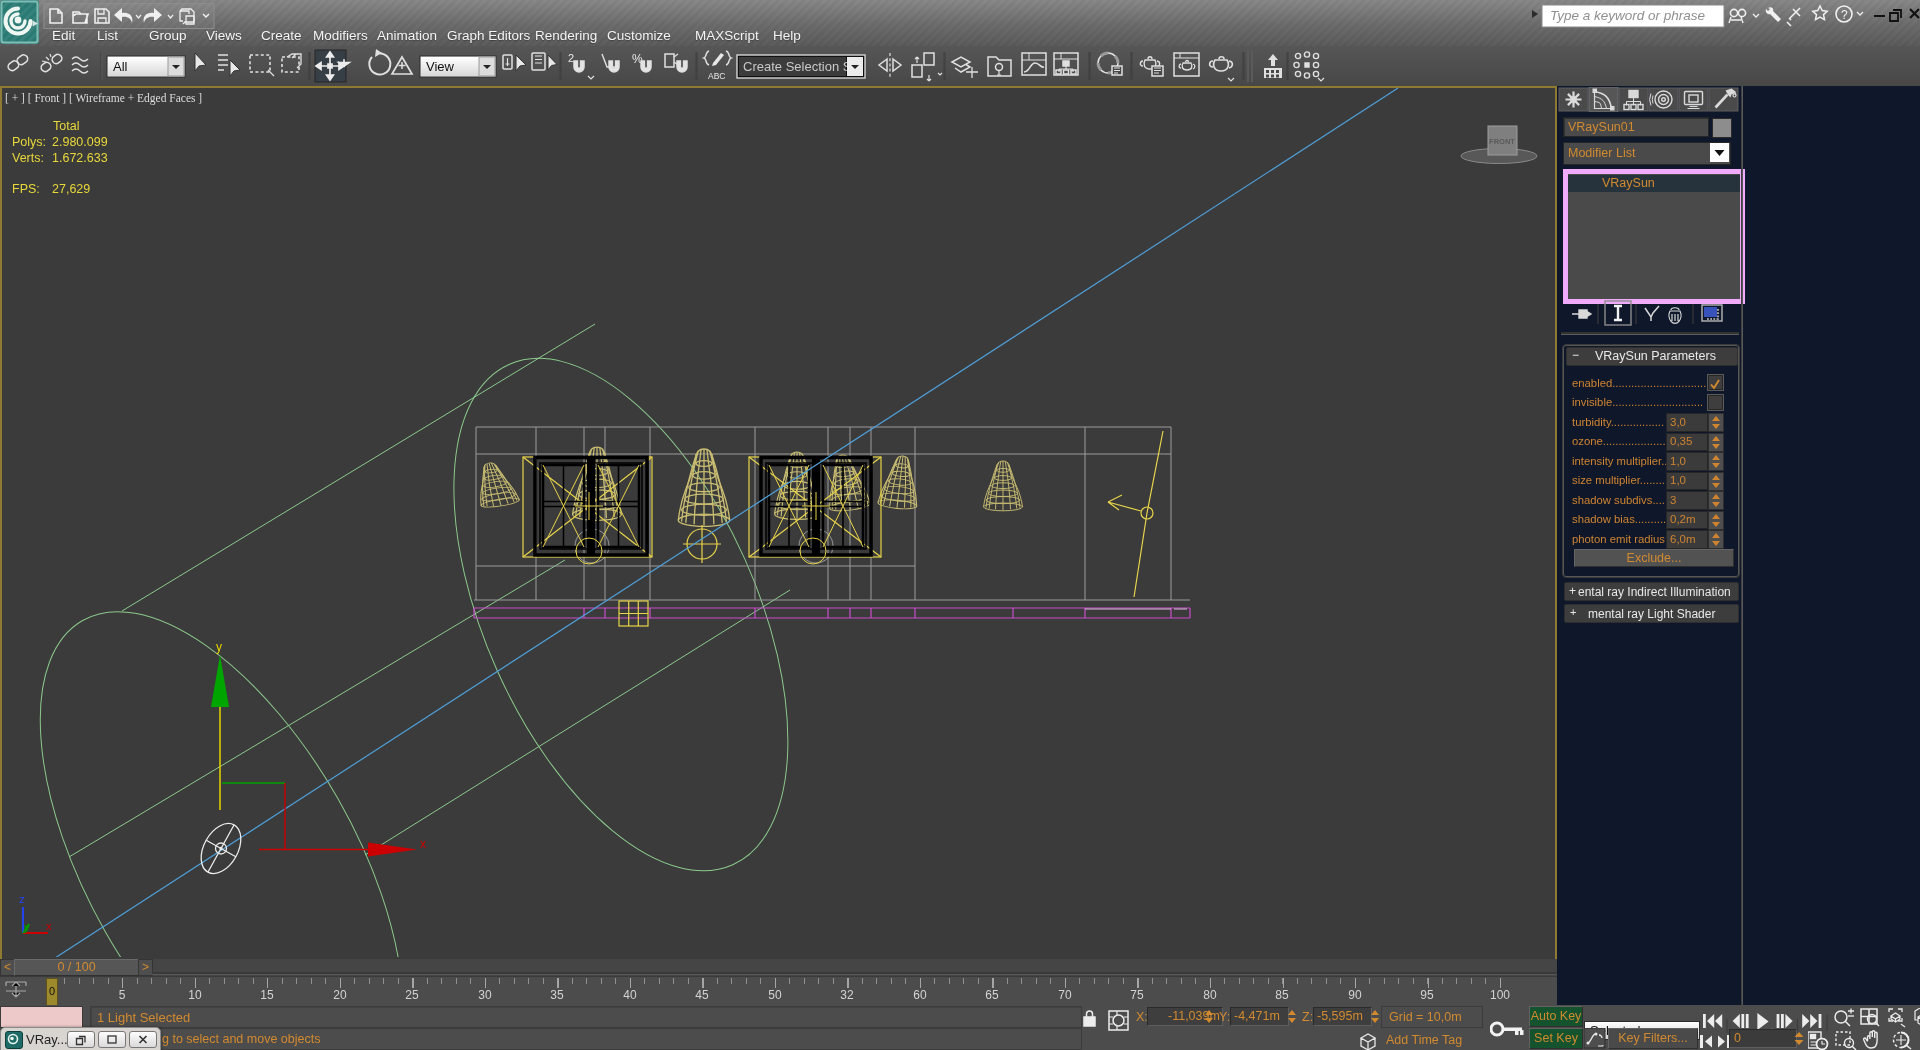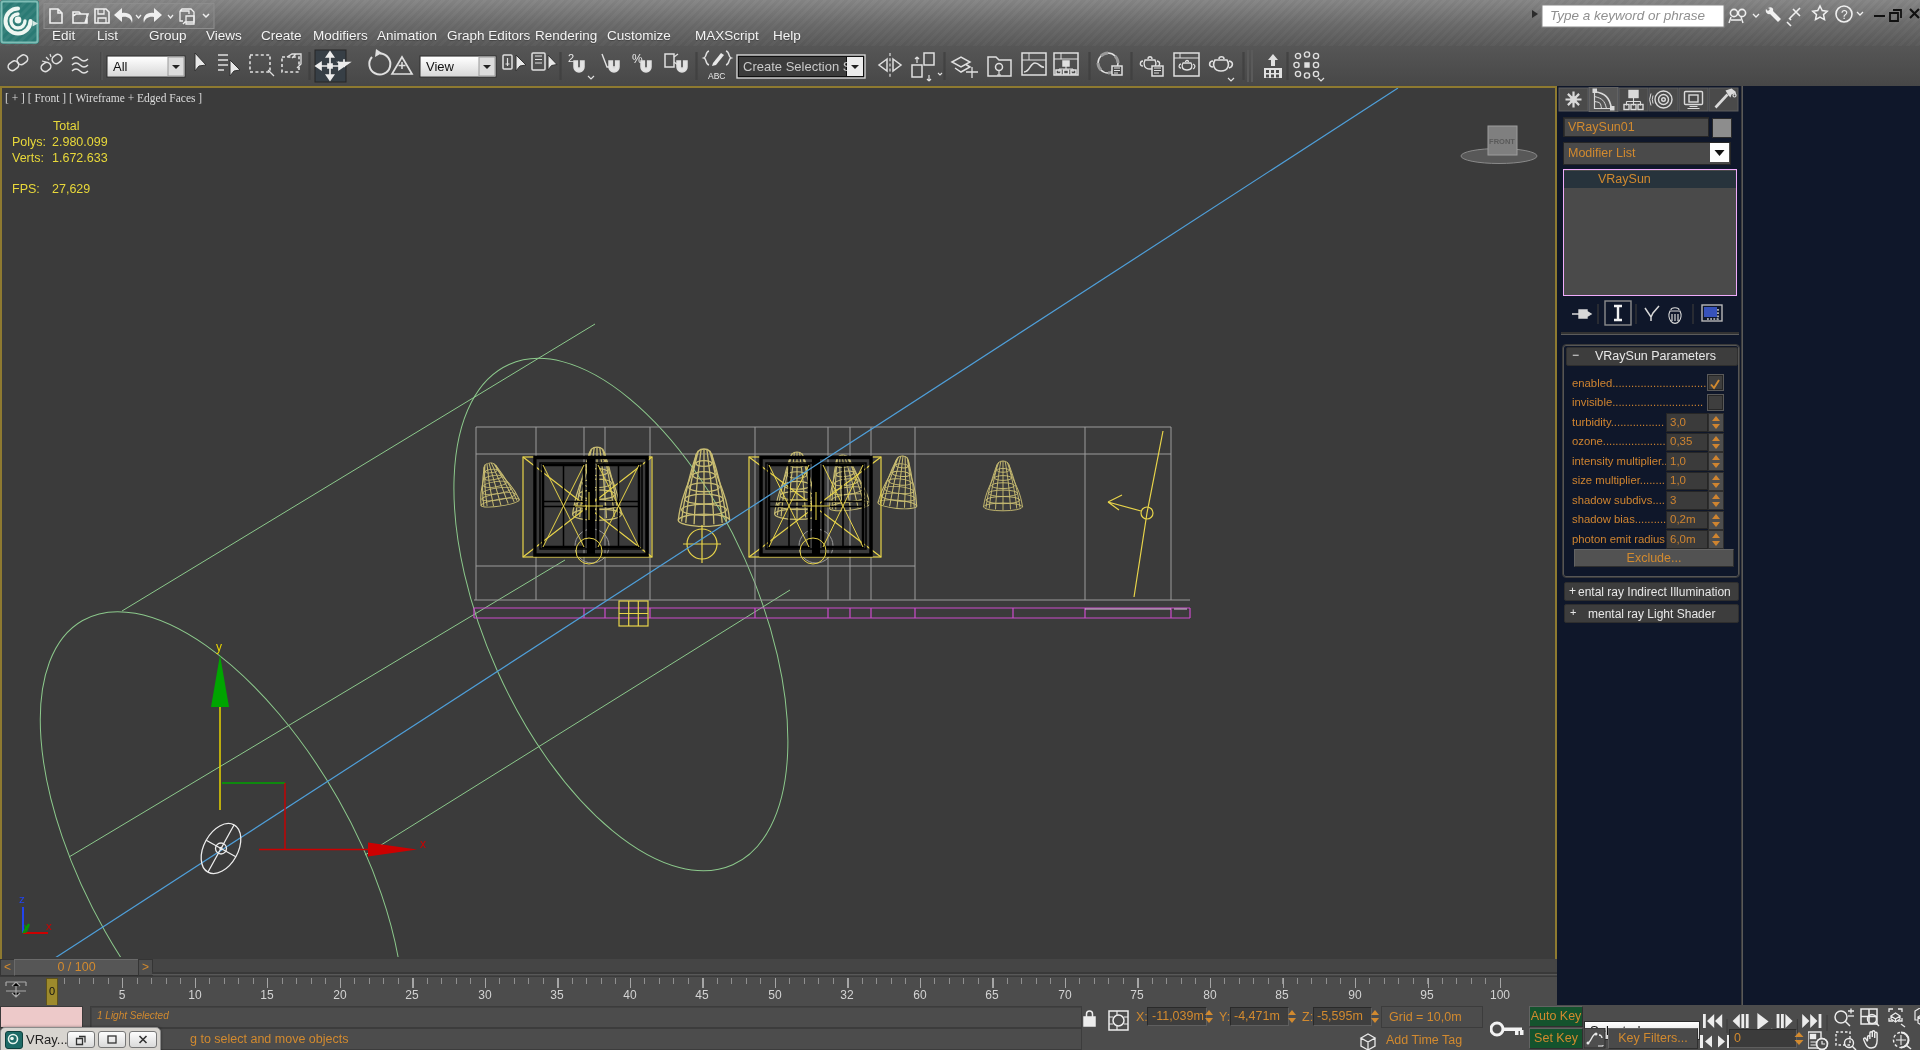--- a/index.html
+++ b/index.html
@@ -508,21 +508,21 @@
   </div>
   <div class="abs" style="left:155px;top:32px;width:18px;height:18px;background:#8d8d8d;border:1px solid #2a2a2a;"></div>
   <div class="abs" style="left:6px;top:56px;width:166px;height:21px;background:#4a4a4a;border:1px solid #262626;">
     <span style="position:absolute;left:4px;top:3px;font-size:12.5px;color:#d28a2f">Modifier List</span>
   </div>
   <div class="abs" style="left:153px;top:57px;width:19px;height:19px;background:#fdfdfd;">
     <svg width="19" height="19">
         <path d="M4.5 7 l5 6 5 -6 z" fill="#111"></path>
       </svg>
   </div>
-  <div class="abs" style="left:6px;top:83px;width:172px;height:125px;background:#4a4a4a;border:1px solid #f0abfc;">
+  <div class="abs" style="left:6px;top:83px;width:172px;height:125px;background:#4a4a4a;border:5px solid #f0abfc;">
     <div class="abs" style="left:0px;top:1px;width:172px;height:17px;background:#27333c;">
       <span style="position:absolute;left:34px;top:1px;font-size:12.5px;color:#d28a2f">VRaySun</span>
     </div>
   </div>
   <svg class="abs" style="left:0;top:212px" width="185" height="30">
     <g stroke="#d8d8d8" fill="none" stroke-width="1.4">
       <path d="M15 16 h7 m0 -4 h8 v8 h-8 z m8 1.5 l4 2.5 -4 2.5" fill="#d8d8d8"></path>
       <path d="M41 6 v20" stroke="#3a3a3a" stroke-width="1.2"></path>
       <rect x="48" y="3" width="26" height="24" fill="none" stroke="#8c8c8c"></rect>
       <path d="M57 8 h8 m-4 0 v14 m-4 0 h8" stroke="#f2f2f2" stroke-width="2.4"></path>
@@ -662,36 +662,36 @@
     <span class="abs" style="left:1335px;width:40px;text-align:center">90</span>
     <span class="abs" style="left:1407px;width:40px;text-align:center">95</span>
     <span class="abs" style="left:1480px;width:40px;text-align:center">100</span>
   </div>
   <div class="abs" style="left:46px;top:1px;width:10px;height:26px;background:#9d8a2c;border:1px solid #5f531a;color:#111;font-size:11px;text-align:center;line-height:24px;">0</div>
   <div class="abs" style="left:0;top:28px;width:1557px;height:1px;background:#333"></div>
 </div>
 <div id="statusbar">
   <div class="abs" style="left:0;top:1px;width:81px;height:20px;background:#edc9c9;border:1px solid #3a3a3a;"></div>
   <div class="abs" style="left:90px;top:1px;width:990px;height:20px;border:1px solid #3c3c3c;box-shadow:inset 1px 1px 0 #424242;"></div>
-  <span class="abs orange" style="left:97px;top:5px;font-size:10px;font-style:italic;">1 Light Selected</span>
+  <span class="abs orange" style="left:97px;top:5px;font-size:13px;">1 Light Selected</span>
   <div class="abs" style="left:90px;top:23px;width:990px;height:20px;border:1px solid #3c3c3c;"></div>
-  <span class="abs orange" style="left:162px;top:27px;font-size:12.5px;padding-left:28px;">g to select and move objects</span>
+  <span class="abs orange" style="left:162px;top:27px;font-size:12.5px;">g to select and move objects</span>
   <svg class="abs" style="left:1082px;top:4px" width="50" height="24">
     <g stroke="#ececec" stroke-width="1.5" fill="none">
       <rect x="2" y="8" width="11" height="9" fill="#ececec"></rect>
       <path d="M4.5 8 v-3 a3 3 0 0 1 6 0 v3"></path>
       <g transform="translate(27,0)">
           <rect x="0" y="2" width="19" height="19"></rect>
           <circle cx="9.5" cy="11.5" r="5.5"></circle>
           <path d="M0 8 h4 m11 0 h4 M0 15 h4 m11 0 h4 M8 2 v4 m0 11 v4" stroke-width="1.2"></path>
         </g>
     </g>
   </svg>
   <span class="abs orange" style="left:1136px;top:5px;font-size:12.5px;">X:</span>
-  <div class="field" style="left:1147px;top:2px;width:54px;height:16px;padding:1px 0 0 4px;">-11,039m</div>
+  <div class="field" style="left:1147px;top:2px;width:54px;height:16px;padding:1px 0 0 20px;">-11,039m</div>
   <svg class="abs" style="left:1203px;top:2px" width="12" height="19">
       <path d="M2 8 l4 -5 4 5 z M2 11 l4 5 4 -5 z" fill="#d28a2f"></path>
     </svg>
   <span class="abs orange" style="left:1219px;top:5px;font-size:12.5px;">Y:</span>
   <div class="field" style="left:1230px;top:2px;width:54px;height:16px;padding:1px 0 0 3px;">-4,471m</div>
   <svg class="abs" style="left:1286px;top:2px" width="12" height="19">
       <path d="M2 8 l4 -5 4 5 z M2 11 l4 5 4 -5 z" fill="#d28a2f"></path>
     </svg>
   <span class="abs orange" style="left:1302px;top:5px;font-size:12.5px;">Z:</span>
   <div class="field" style="left:1313px;top:2px;width:54px;height:16px;padding:1px 0 0 3px;">-5,595m</div>

